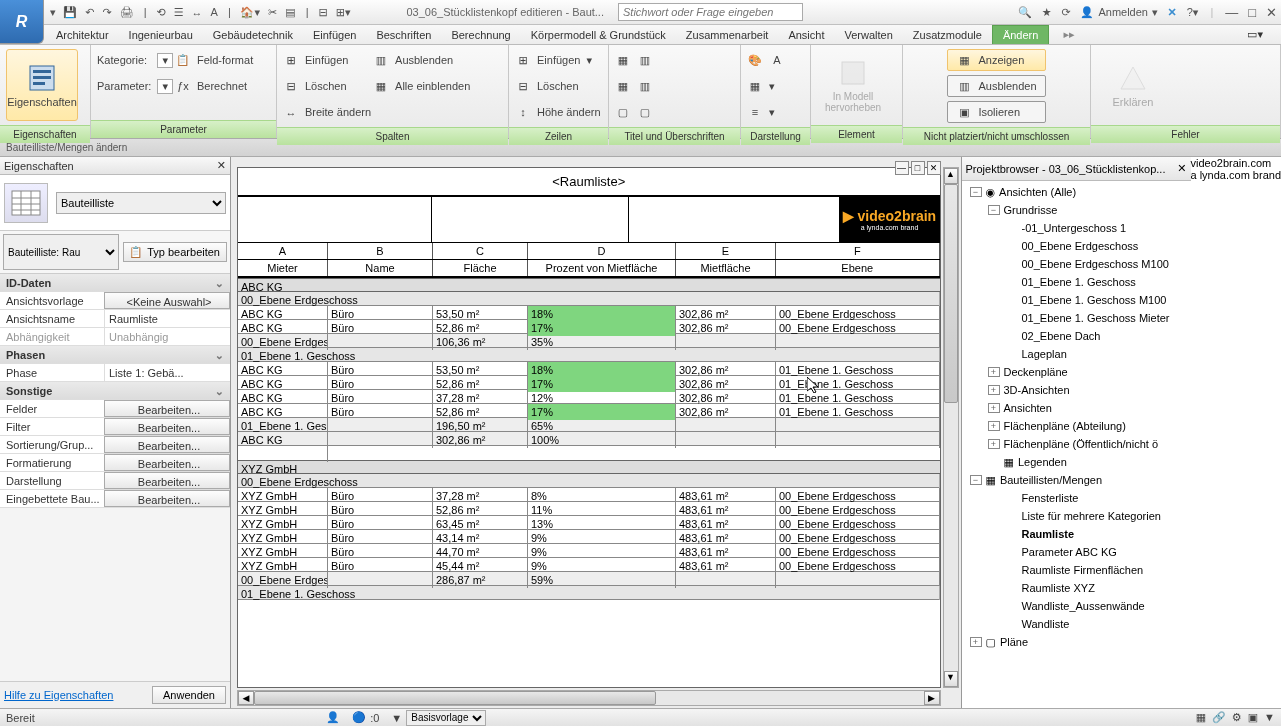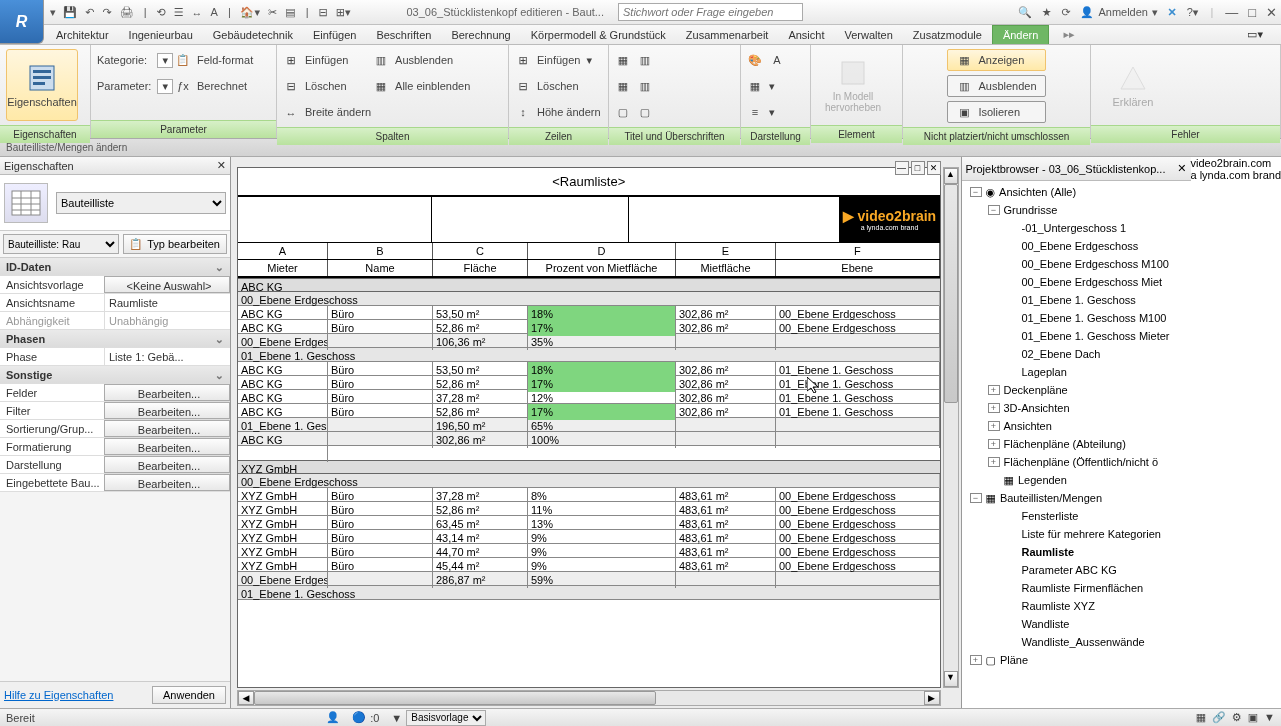--- a/index.html
+++ b/index.html
@@ -50,21 +50,21 @@
 .panel-props .type-sel { height:56px; background:#fff; border-bottom:1px solid #ccc; display:flex; align-items:center; padding:4px; gap:8px; }
 .panel-props .type-sel .preview { width:44px; height:40px; border:1px solid #bbb; background:linear-gradient(#eef,#dde); display:flex; align-items:center; justify-content:center; }
 .panel-props .type-sel select { flex:1; height:22px; border:1px solid #aaa; }
 .panel-props .row { display:flex; align-items:center; height:18px; border-bottom:1px solid #ddd; background:#fff; }
 .panel-props .row .k { width:104px; padding-left:6px; color:#333; overflow:hidden; text-overflow:ellipsis; }
 .panel-props .row .v { flex:1; padding-left:4px; color:#333; overflow:hidden; text-overflow:ellipsis; border-left:1px solid #ddd; height:100%; line-height:18px; }
 .panel-props .row .v.btn { background:linear-gradient(#fdfdfd,#e8e8e8); border:1px solid #aaa; margin:0; text-align:center; cursor:pointer; }
 .panel-props .row.grp { background:linear-gradient(#eaeaea,#dcdcdc); font-weight:bold; }
 .panel-props .row.grp .v { border:none; text-align:right; padding-right:6px; color:#777; }
 .panel-props .inst-row { display:flex; gap:4px; padding:3px; background:#f6f6f6; border-bottom:1px solid #ccc; align-items:center; }
-.panel-props .inst-row select { flex:1; height:20px; border:1px solid #aaa; font-size:10px;}
+.panel-props .inst-row select { flex:1; height:36px; border:1px solid #aaa; font-size:10px;}
 .panel-props .inst-row button { height:20px; border:1px solid #aaa; background:linear-gradient(#fdfdfd,#e8e8e8); padding:0 6px; cursor:pointer; display:flex; align-items:center; gap:4px; }
 .panel-props .footer { margin-top:auto; background:#f0f0f0; border-top:1px solid #ccc; padding:4px; display:flex; justify-content:space-between; align-items:center; }
 .panel-props .footer a { color:#0066cc; text-decoration:underline; cursor:pointer; }
 .panel-props .footer button { border:1px solid #aaa; background:linear-gradient(#fdfdfd,#e8e8e8); padding:2px 10px; cursor:pointer; }
 
 
 .center { flex:1; background:#ececec; display:flex; flex-direction:column; position:relative; }
 .center .view-hdr { height:16px; display:flex; justify-content:flex-end; gap:2px; padding:2px 4px; position:absolute; right:16px; top:2px; z-index:5;}
 .center .view-hdr span { width:14px; height:14px; border:1px solid #888; background:#f5f5f5; font-size:9px; text-align:center; line-height:12px; cursor:pointer; }
 .sched-wrap { position:absolute; top:10px; left:6px; right:20px; bottom:20px; background:#fff; border:1px solid #666; overflow:hidden; }
@@ -656,25 +656,20 @@
           <span>00_Ebene Erdgeschoss</span>
         </div>
         <div class="node">
           <span class="sp" style="width:40px"></span>
           <span style="width:16px;display:inline-block"></span>
           <span>00_Ebene Erdgeschoss M100</span>
         </div>
         <div class="node">
           <span class="sp" style="width:40px"></span>
           <span style="width:16px;display:inline-block"></span>
-          <span>00_Ebene Erdgeschoss Miet</span>
-        </div>
-        <div class="node">
-          <span class="sp" style="width:40px"></span>
-          <span style="width:16px;display:inline-block"></span>
           <span>01_Ebene 1. Geschoss</span>
         </div>
         <div class="node">
           <span class="sp" style="width:40px"></span>
           <span style="width:16px;display:inline-block"></span>
           <span>01_Ebene 1. Geschoss M100</span>
         </div>
         <div class="node">
           <span class="sp" style="width:40px"></span>
           <span style="width:16px;display:inline-block"></span>
@@ -753,26 +748,26 @@
           <span>Raumliste Firmenflächen</span>
         </div>
         <div class="node">
           <span class="sp" style="width:40px"></span>
           <span style="width:16px;display:inline-block"></span>
           <span>Raumliste XYZ</span>
         </div>
         <div class="node">
           <span class="sp" style="width:40px"></span>
           <span style="width:16px;display:inline-block"></span>
+          <span>Wandliste_Aussenwände</span>
+        </div>
+        <div class="node">
+          <span class="sp" style="width:40px"></span>
+          <span style="width:16px;display:inline-block"></span>
           <span>Wandliste</span>
-        </div>
-        <div class="node">
-          <span class="sp" style="width:40px"></span>
-          <span style="width:16px;display:inline-block"></span>
-          <span>Wandliste_Aussenwände</span>
         </div>
         <div class="node">
           <span class="sp" style="width:4px"></span>
           <span class="tw">+</span>
           <span style="margin-right:4px">▢</span>
           <span>Pläne</span>
         </div>
       </div>
   </div>
   <div class="watermark">video2brain.com<br><span style="font-size:11px">a lynda.com brand</span></div>

